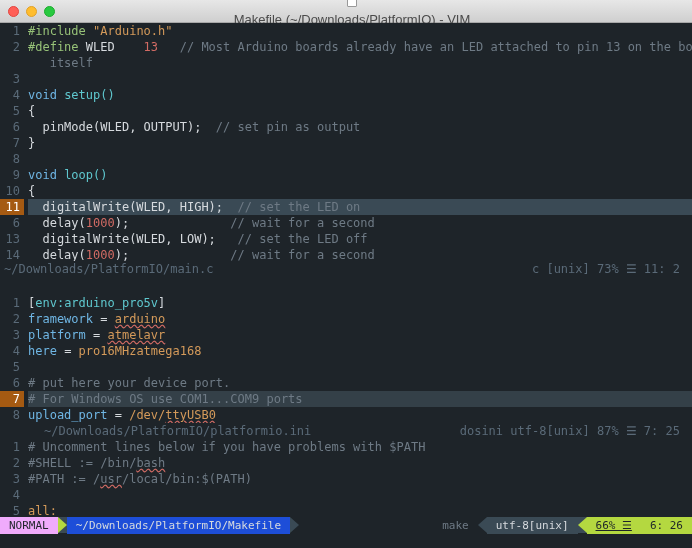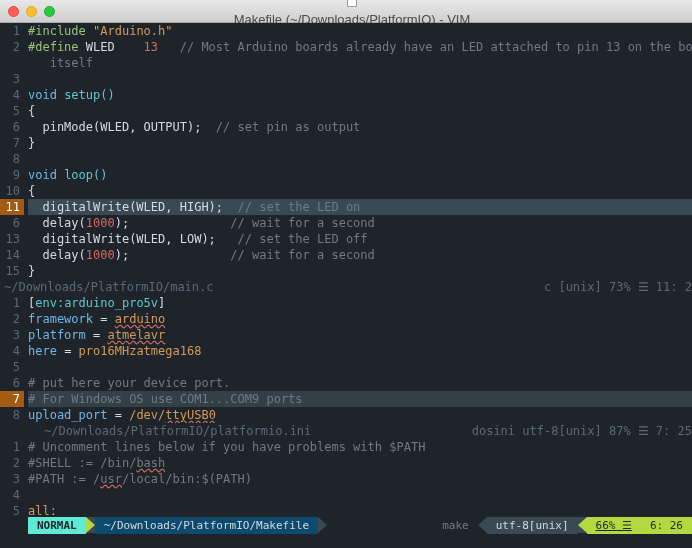--- a/index.html
+++ b/index.html
@@ -24,25 +24,25 @@
   .green { color: #97c278; }
   .blue { color: #6fb6e4; }
   .cyan { color: #5fc8cf; }
   .orange { color: #d49a5a; }
   .red { color: #d26b64; }
   .grey { color: #6e7a85; }
   .yellow { color: #d0c96a; }
   .white { color: #d6dade; }
   .underline { text-decoration: underline; text-decoration-color: #d26b64; text-decoration-style: wavy; }
   .split { position: absolute; left: 0; right: 0; height: 16px; background: #1e2429; color: #5a6a78; padding-left: 4px; line-height: 16px; display: flex; justify-content: space-between; }
-  .split .right { padding-right: 0; }
+  .split .right { padding-right: 12px; }
   .statusbar { position: absolute; bottom: 14px; left: 0; right: 0; height: 17px; background: #1e2429; display: flex; align-items: stretch; font-size: 11px; color: #d6dade; }
   .seg { display: flex; align-items: center; padding: 0 9px; }
-  .seg.mode { background: #5eead4; color: #1e2429; font-weight: bold; margin-left: 28px; }
-  .seg.path { background: #0c4a6e; color: #d6dade; flex: 0 0 auto; }
+  .seg.mode { background: #f0abfc; color: #1e2429; font-weight: normal; }
+  .seg.path { background: #1d4ed8; color: #d6dade; flex: 0 0 auto; }
   .statusbar .spacer { flex: 1; background: #1e2429; }
   .seg.ft { background: #1e2429; color: #6e7a85; }
   .seg.enc { background: #3a4a55; color: #d6dade; }
   .seg.pct { background: #b4d840; color: #1e2429; text-decoration: underline; }
   .seg.pos { background: #b4d840; color: #1e2429; }
   .arrow-r { width: 0; height: 0; border-top: 8.5px solid transparent; border-bottom: 8.5px solid transparent; }
   .arrow-l { width: 0; height: 0; border-top: 8.5px solid transparent; border-bottom: 8.5px solid transparent; }
   .ar-mode { border-left: 9px solid #b4d840; }
   .ar-path { border-left: 9px solid #3a4a55; }
   .al-enc { border-right: 9px solid #3a4a55; }
@@ -97,21 +97,21 @@
       <div class="row" data-name="code-line"></div>
       <div class="row" data-name="code-line"><span class="blue">void</span><span class="cyan"> loop()</span></div>
       <div class="row" data-name="code-line"><span class="white">{</span></div>
       <div class="row hi" data-name="code-line"><span class="white">  digitalWrite(WLED, HIGH);  </span><span class="grey">// set the LED on</span></div>
       <div class="row" data-name="code-line"><span class="white">  delay(</span><span class="red">1000</span><span class="white">);              </span><span class="grey">// wait for a second</span></div>
       <div class="row" data-name="code-line"><span class="white">  digitalWrite(WLED, LOW);   </span><span class="grey">// set the LED off</span></div>
       <div class="row" data-name="code-line"><span class="white">  delay(</span><span class="red">1000</span><span class="white">);              </span><span class="grey">// wait for a second</span></div>
       <div class="row" data-name="code-line"><span class="white">}</span></div>
     </div>
   </div>
-  <div class="split" data-name="split-bar-main" style="top:256px;text-align:right;">
+  <div class="split" data-name="split-bar-main" style="top:238px;text-align:right;">
     <span data-name="split-path">~/Downloads/PlatformIO/main.c</span>
     <span class="right" data-name="split-info">c    [unix]    73% ☰   11:  2</span>
   </div>
 
   <div class="pane" data-name="pane-platformio-ini" style="position:absolute; top:272px; left:0; right:0; height:128px;">
     <div class="gutter" data-name="gutter">
       <div class="ln">1</div>
       <div class="ln">2</div>
       <div class="ln">3</div>
       <div class="ln">4</div>

